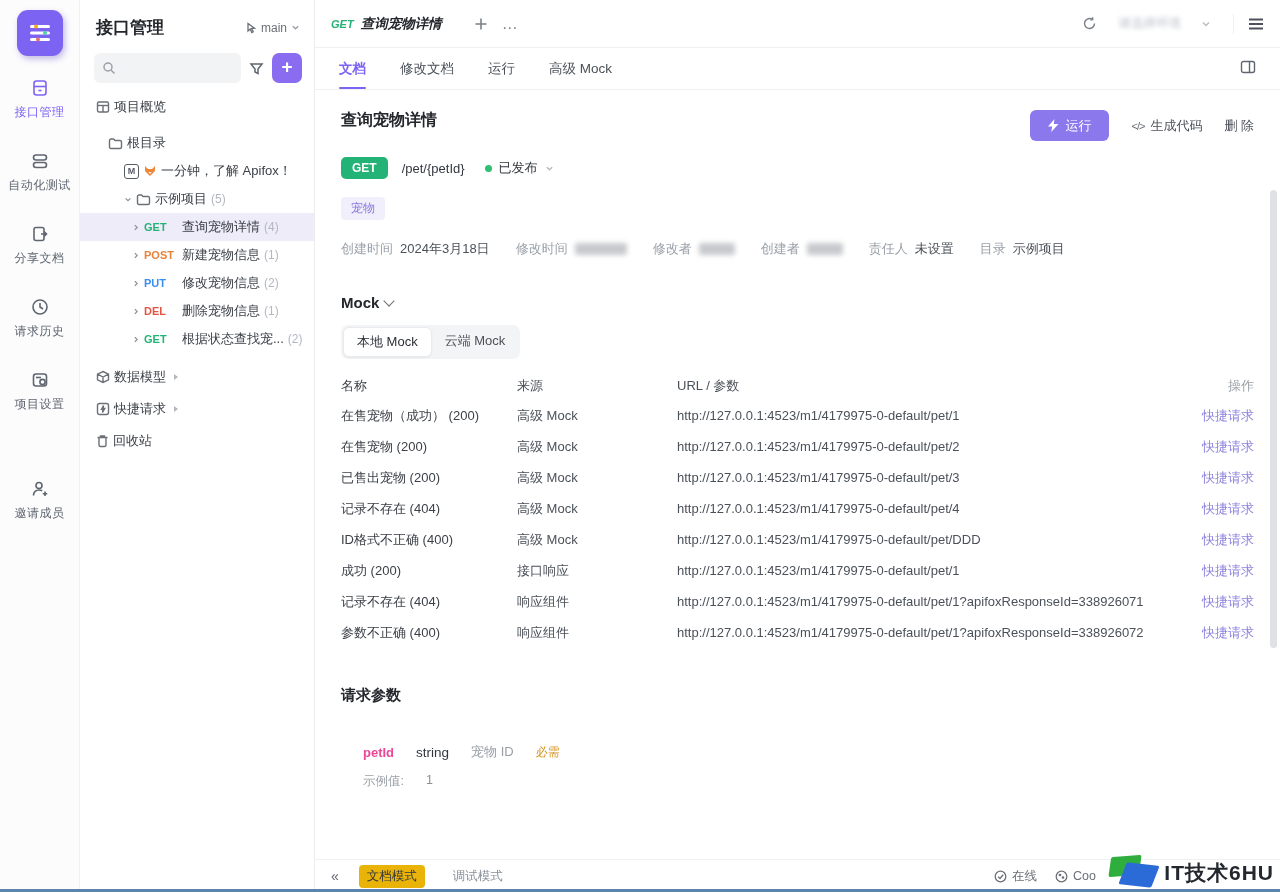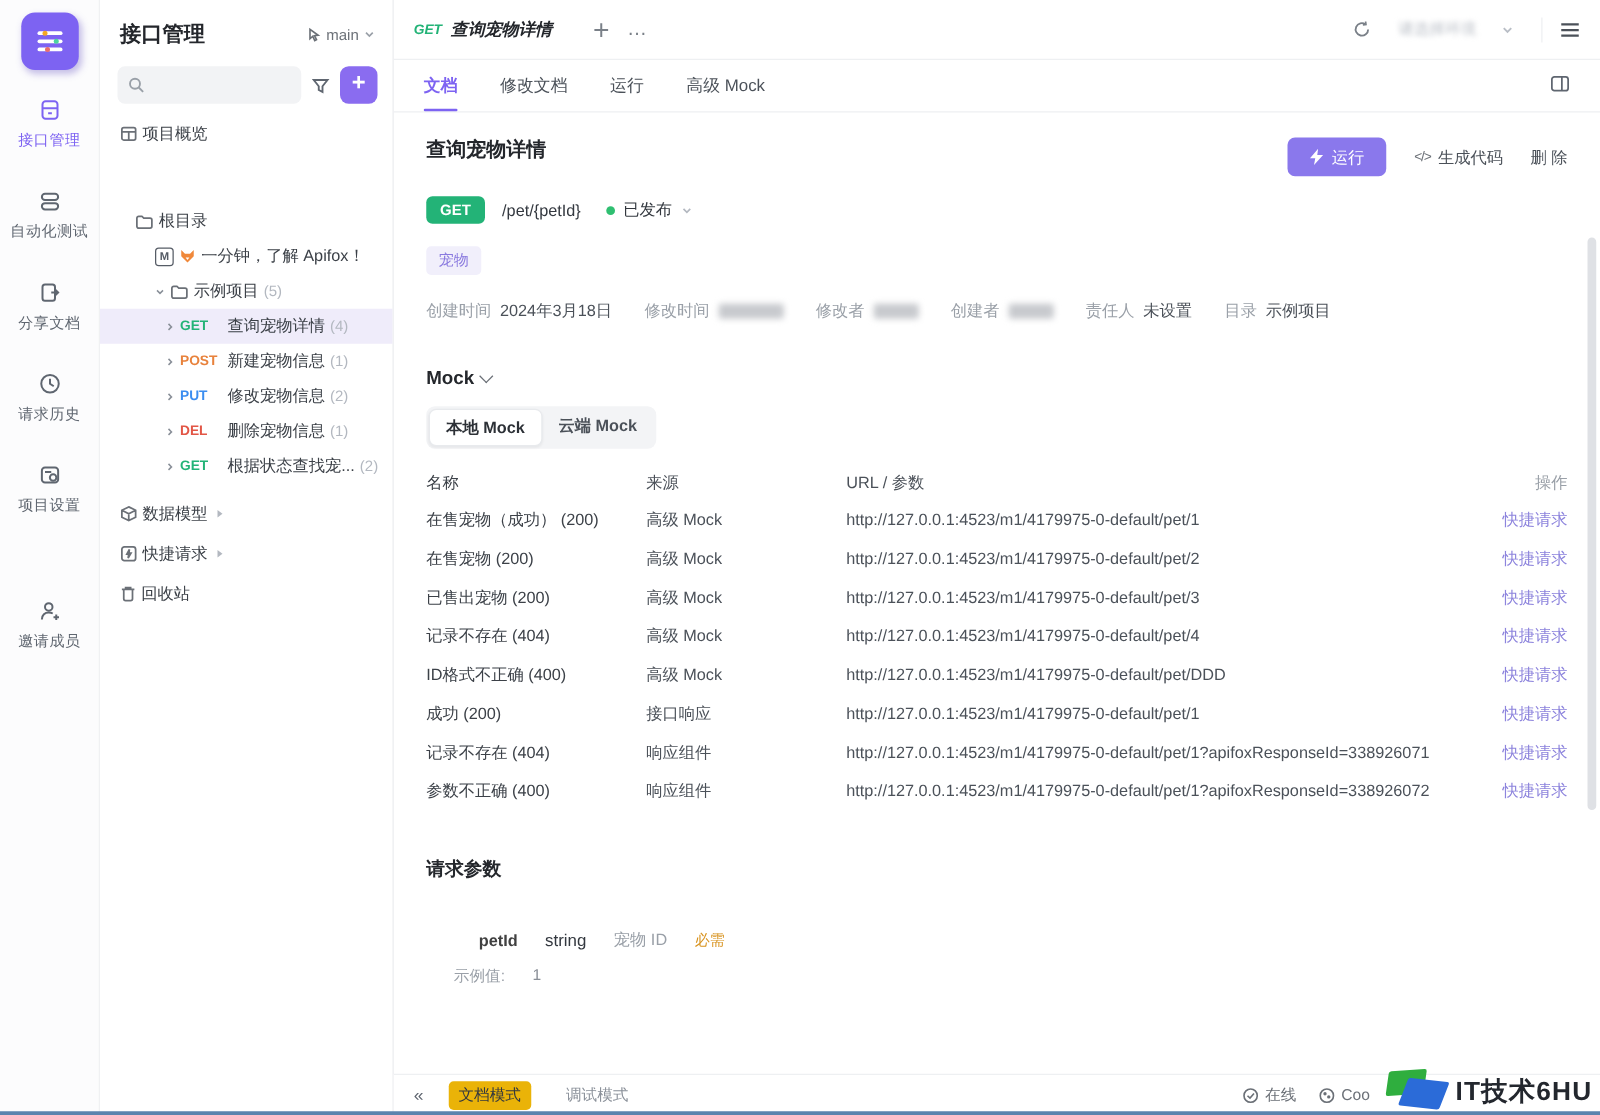--- a/index.html
+++ b/index.html
@@ -21,21 +21,21 @@
   .tree-title { font-size:17px; font-weight:bold; color:#24272c; }
   .branch { display:flex; align-items:center; gap:4px; color:#6b7077; font-size:12px; cursor:pointer; }
   .searchrow { display:flex; align-items:center; gap:8px; padding:4px 12px 10px 14px; }
   .searchbox { flex:1; height:30px; background:#f2f3f5; border-radius:6px; display:flex; align-items:center; padding:0 8px; gap:6px; color:#9aa0a8; }
   .filter-btn { color:#5f6670; cursor:pointer; display:flex; }
   .add-btn { width:30px; height:30px; border-radius:7px; background:#8a6cf0; color:#fff; font-size:19px; line-height:28px; text-align:center; cursor:pointer; font-weight:bold; }
   .titem { height:28px; display:flex; align-items:center; gap:4px; padding-left:16px; color:#3c4148; cursor:pointer; white-space:nowrap; }
   .titem svg { flex:0 0 auto; }
   .titem .count { color:#b3b8c0; font-size:12px; }
   .titem.sel { background:#efecfa; }
-  .lvl1 { padding-left:28px;margin-top:34px; } .lvl2 { padding-left:44px; } .lvl3 { padding-left:52px; }
+  .lvl1 { padding-left:28px; } .lvl2 { padding-left:44px; } .lvl3 { padding-left:52px; }
   .method { font-weight:bold; font-size:11px; width:34px; flex:0 0 34px; }
   .m-get { color:#23b377; } .m-post { color:#e8823c; } .m-put { color:#3b8df0; } .m-del { color:#e25646; }
   .chev { color:#a6abb3; font-size:11px; width:8px; }
   .tri { display:inline-block; width:0; height:0; border-left:4px solid #b3b8c0; border-top:3px solid transparent; border-bottom:3px solid transparent; margin-left:4px; }
   .sect-gap { height:8px; }
   .mdoc-badge { width:15px; height:15px; border:1.4px solid #565c66; border-radius:3px; font-size:9px; font-weight:bold; color:#565c66; display:flex; align-items:center; justify-content:center; }
 
   
   .main { flex:1; display:flex; flex-direction:column; position:relative; min-width:0; }
   .topbar { height:48px; border-bottom:1px solid #eef0f2; display:flex; align-items:center; padding:0 16px; gap:14px; }
@@ -75,36 +75,36 @@
   .meta-row { display:flex; align-items:center; gap:26px; margin-top:20px; font-size:13px; white-space:nowrap; }
   .meta-item { display:flex; align-items:center; gap:7px; }
   .mlabel { color:#9aa0a8; }
   .mvalue { color:#4b5159; }
   .redact { display:inline-block; width:46px; height:12px; border-radius:2px; background:#c7c9cd; filter:blur(2.5px); }
 
   .mock-head { margin-top:36px; display:flex; align-items:center; gap:6px; }
   .sec-title { font-size:15px; font-weight:bold; color:#24272c; }
   .chev-down { width:8px; height:8px; border-right:1.6px solid #6b7077; border-bottom:1.6px solid #6b7077; transform:rotate(45deg); margin-top:-3px; }
 
-  .seg { display:inline-flex; background:#f3f4f6; border-radius:7px; padding:2px; margin-top:14px;font-weight:bold; }
+  .seg { display:inline-flex; background:#f3f4f6; border-radius:7px; padding:2px; margin-top:14px; }
   .seg-btn { padding:5px 13px; font-size:13px; color:#4b5159; border-radius:6px; cursor:pointer; }
   .seg-btn.active { background:#fff; border:1px solid #e8eaed; box-shadow:0 1px 2px rgba(0,0,0,.05); color:#2c3036; }
 
   .mtable { margin-top:12px; }
   .mrow { display:grid; grid-template-columns:176px 160px 1fr 70px; align-items:center; height:31px; }
   .mhdr { color:#9aa0a8; height:29px; }
   .mname { color:#3c4148; } .msrc { color:#4b5159; }
   .murl { color:#4b5159; overflow:hidden; white-space:nowrap; }
   .mact { color:#8d84dd; text-align:right; cursor:pointer; }
   .mhdr .mact { color:#9aa0a8; cursor:default; }
 
   .req-head { margin-top:38px; }
   .path-group { margin-top:24px; font-weight:bold; font-size:13.5px; color:#2c3036; padding-left:10px; }
   .param-row { margin-top:38px; padding-left:22px; display:flex; align-items:center; gap:22px; }
-  .pname { color:#404040; font-weight:bold; font-size:13px;margin-left:20px; }
+  .pname { color:#ec4899; font-weight:bold; font-size:13px; }
   .ptype { color:#33383f; font-size:13.5px; }
   .pdesc { color:#9aa0a8; }
   .preq { color:#d8931f; font-size:12px; }
   .example-row { margin-top:12px; padding-left:22px; display:flex; gap:22px; color:#9aa0a8; font-size:12.5px; }
   .pex-val { color:#8a8f97; }
 
   
   .bottombar { height:33px; border-top:1px solid #eef0f2; display:flex; align-items:center; padding:0 16px; gap:20px; background:#fff; }
   .collapse-icon { color:#5f6670; font-size:14px; cursor:pointer; }
   .mode { font-size:12.5px; color:#8a9099; cursor:pointer; padding:3px 8px; border-radius:4px; }

